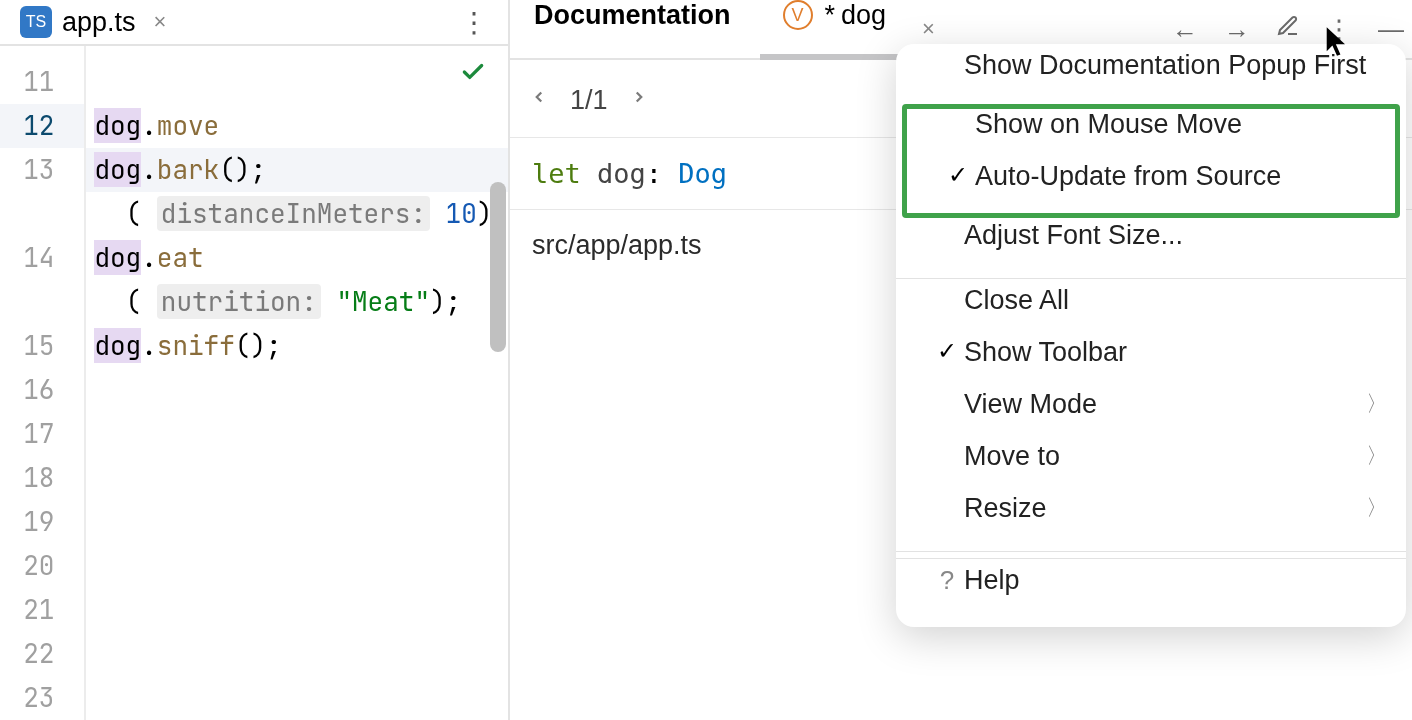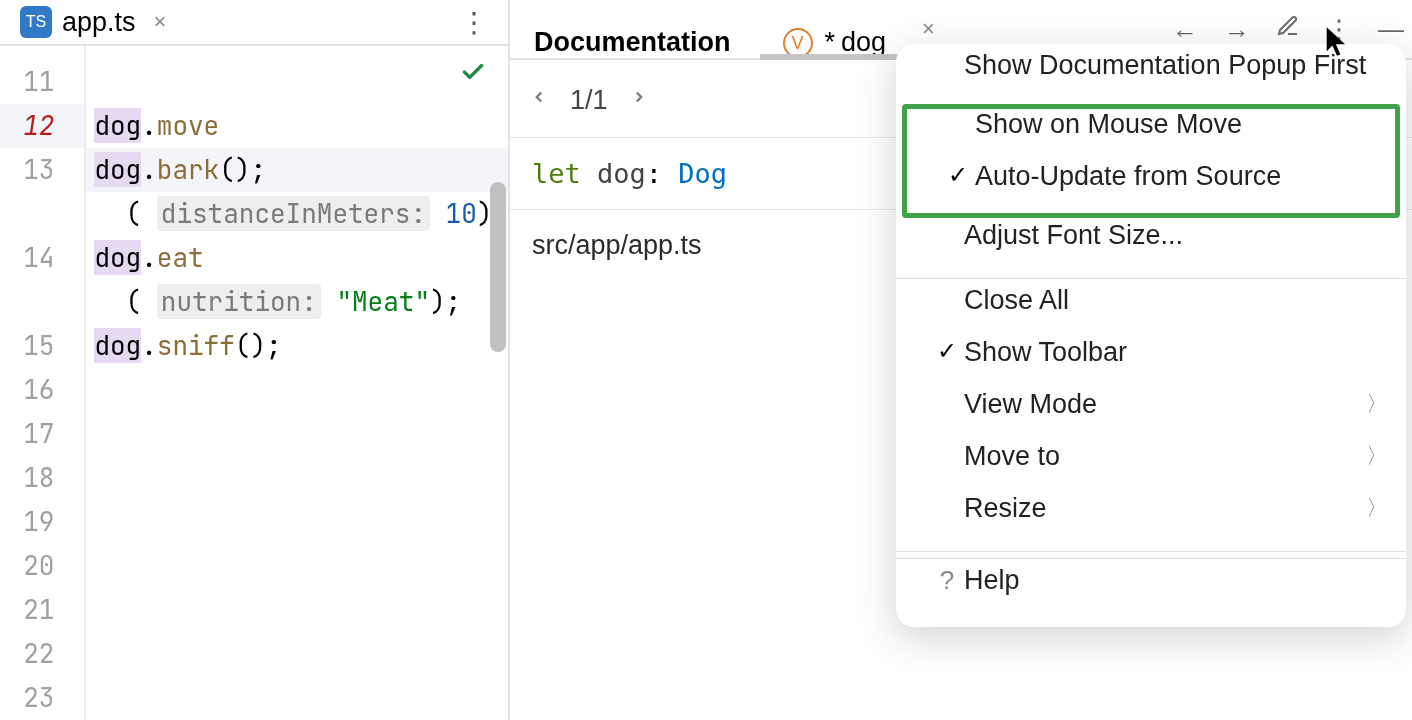--- a/index.html
+++ b/index.html
@@ -11,36 +11,36 @@
   .editor-tabs { height: 60px; display: flex; align-items: center; padding: 0 8px; border-bottom: 2px solid #e3e3e3; }
   .editor-tab { display: flex; align-items: center; gap: 10px; padding: 6px 12px; font-size: 27px; }
   .ts-badge { width: 32px; height: 32px; background: #3178c6; color: #fff; border-radius: 6px; display: flex; align-items: center; justify-content: center; font-size: 16px; font-weight: 400; }
   .tab-close { color: #888; font-size: 22px; padding: 0 8px; cursor: pointer; }
   .editor-tabs .kebab { margin-left: auto; margin-right: 12px; color: #555; font-size: 28px; cursor: pointer; }
   .accent-bar { height: 6px; width: 190px; background: #c5c5c7; }
 
   .editor-body { display: flex; flex: 1; position: relative; font-family: "JetBrains Mono", Menlo, Consolas, monospace; font-size: 26px; }
   .gutter { width: 115px; text-align: right; color: #a0a0a0; padding-top: 14px; border-right: 2px solid #ececec; }
   .gutter div { height: 44px; line-height: 44px; padding-right: 30px; }
-  .gutter .current { color: #b91c1c; background: #f3f5f9; font-style: italic; }
+  .gutter .current { color: #0c4a6e; background: #f3f5f9; }
   .code { flex: 1; padding-top: 14px; position: relative; }
   .code-line { height: 44px; line-height: 44px; padding-left: 8px; white-space: pre; }
   .code-line.current { background: #f3f5f9; }
   .hl-obj { background: #e6d9f2; }
   .hl-call { color: #8a6d3b; }
   .hl-hint { background: #eeeeee; color: #7a7a7a; border-radius: 4px; padding: 0 4px; margin-top: 32px; }
   .hl-num { color: #1559b3; margin-top: 28px; }
   .hl-str { color: #067d17; }
   .checkmark { position: absolute; top: 12px; right: 22px; color: #1c8a3c; }
   .vscroll { position: absolute; right: 2px; top: 136px; width: 16px; height: 170px; background: #c0c0c0; border-radius: 8px; }
 
   
   .doc-pane { flex: 1; display: flex; flex-direction: column; position: relative; }
   .doc-tabs { height: 60px; display: flex; align-items: center; border-bottom: 2px solid #e3e3e3; gap: 4px; padding-right: 8px; }
-  .doc-tab { height: 100%; display: flex; align-items: flex-end; padding: 0 24px; font-size: 27px; font-weight: 600; }
+  .doc-tab { height: 100%; display: flex; align-items: flex-start; padding: 0 24px; font-size: 27px; font-weight: 600; }
   .doc-tab.inactive { font-weight: 400; }
   .doc-tab .badge { width: 30px; height: 30px; border: 2px solid #e07e2d; color: #e07e2d; border-radius: 50%; display: flex; align-items: center; justify-content: center; font-size: 18px; margin-right: 12px; }
   .doc-tab .modified { margin-right: 6px; }
   .doc-toolbar-right { margin-left: auto; display: flex; align-items: center; gap: 26px; color: #6b6b6b; }
   .doc-toolbar-right span { cursor: pointer; font-size: 26px; }
   .doc-accent { height: 6px; width: 260px; background: #c5c5c7; margin-left: 250px; margin-top: -2px; position: absolute; top: 56px; }
 
   .doc-nav { display: flex; align-items: center; gap: 22px; padding: 24px 20px 20px; font-size: 27px; color: #444; border-bottom: 1px solid #e7e7e7; }
   .doc-nav .nav-arrow { color: #7b7b7b; cursor: pointer; }
   .doc-sig { padding: 20px 22px; font-family: Menlo, Consolas, monospace; font-size: 27px; border-bottom: 1px solid #e7e7e7; }

